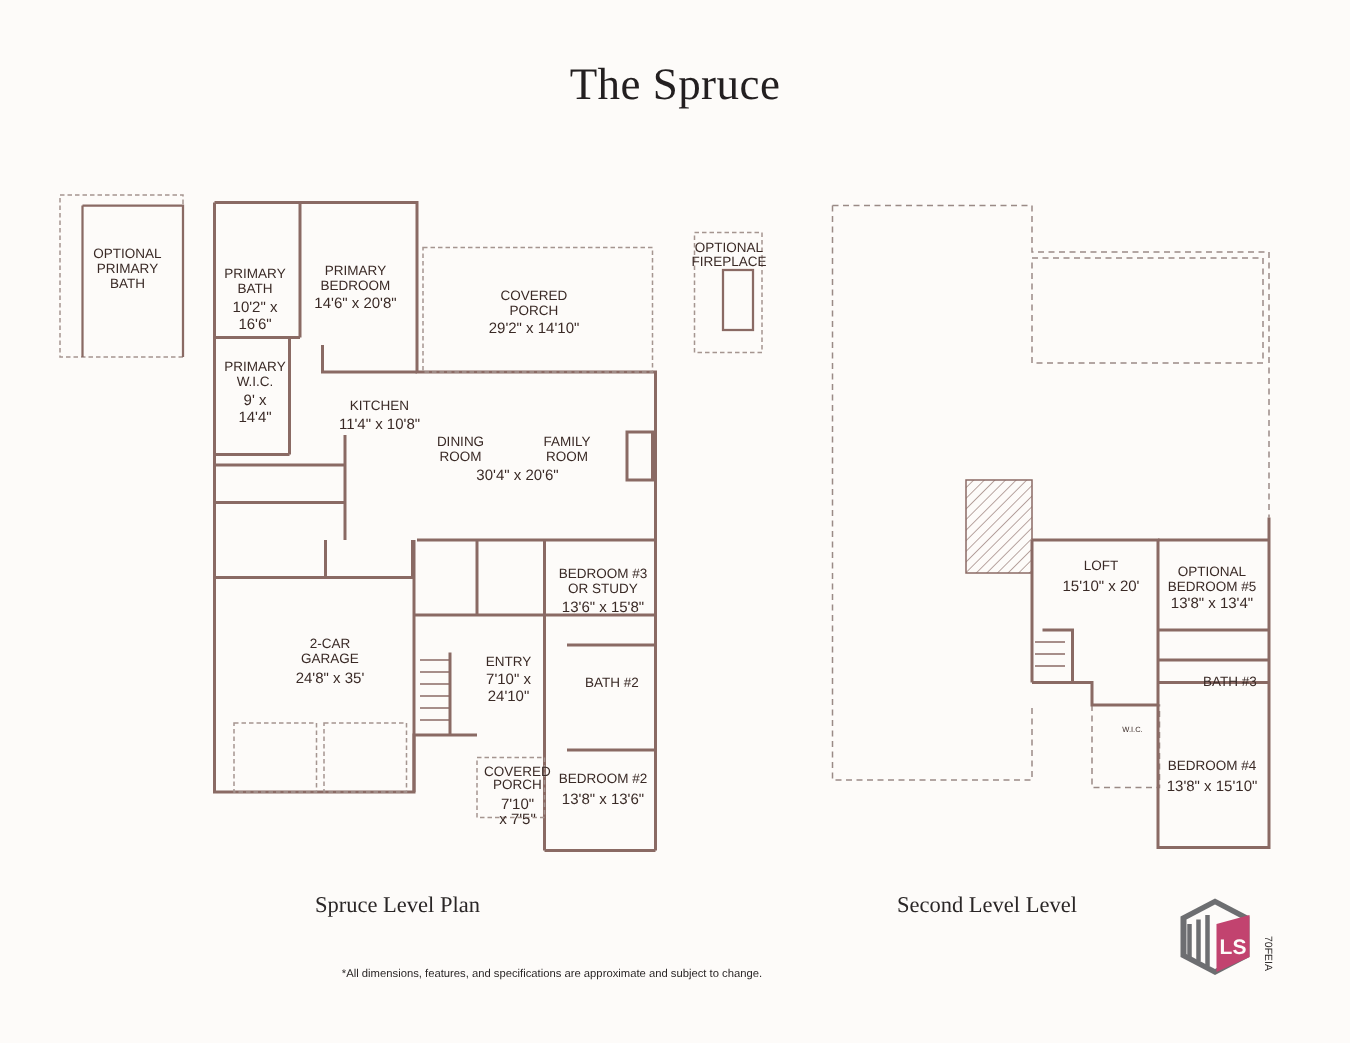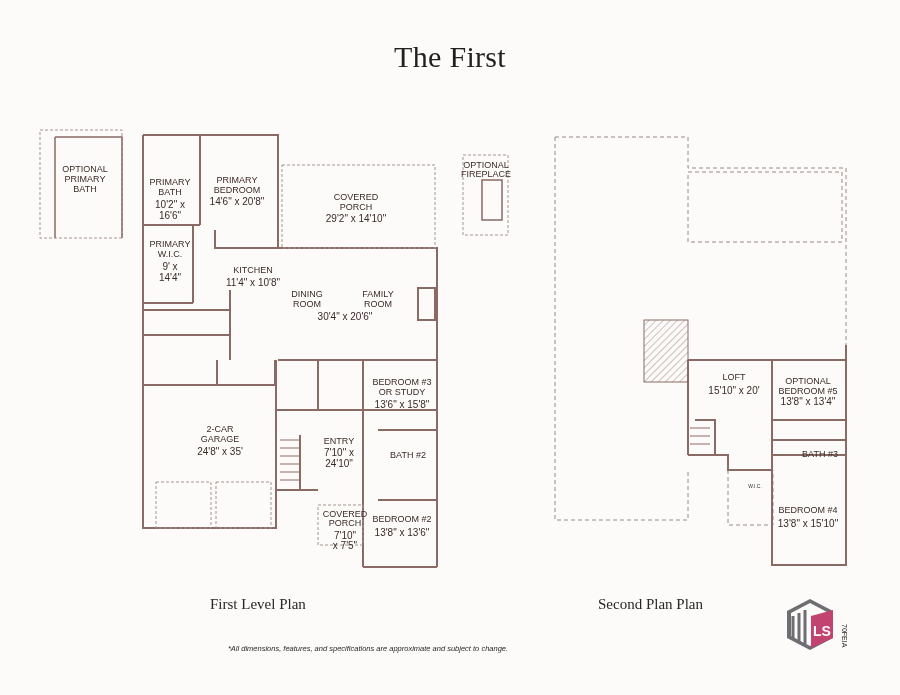--- a/index.html
+++ b/index.html
@@ -1,31 +1,31 @@
 <!DOCTYPE html>
 <html><head>
 <meta charset="utf-8">
 <style>
   html, body { margin:0; padding:0; }
   body { width:900px; height:695px; background:#fdfbf9; position:relative; overflow:hidden;
          font-family:"Liberation Sans", sans-serif; color:#3a2a26; }
   .title { position:absolute; left:0; width:900px; top:40px; text-align:center;
            font-family:"Liberation Serif", "DejaVu Serif", serif; font-size:30px; color:#231f20; letter-spacing:0.3px; }
   .caption { position:absolute; font-family:"Liberation Serif", "DejaVu Serif", serif; font-size:15px; color:#2a2626; }
-  .disclaimer { position:absolute; left:0; width:736px; top:644px; text-align:center; font-size:7.5px; color:#2a2626;font-style:italic; }
+  .disclaimer { position:absolute; left:0; width:736px; top:644px; text-align:center; font-size:7.5px; color:#2a2626; }
   svg.plan { position:absolute; left:0; top:0; }
   .room-label { font-family:"Liberation Sans", sans-serif; fill:#3a2a26; font-size:9px; text-anchor:middle; }
   .room-dim { font-family:"Liberation Sans", sans-serif; fill:#3a2a26; font-size:10px; text-anchor:middle; }
   .logo { position:absolute; left:785px; top:596px; width:50px; height:55px; }
   .logo-code { position:absolute; left:848px; top:624px; font-size:7px; color:#2a2626; transform:rotate(90deg); transform-origin:left top; white-space:nowrap; }
 </style>
 </head>
 <body>
 
-<div class="title">The First</div>
+<div class="title">The Spruce</div>
 
 <svg class="plan" width="900" height="695" viewBox="0 0 900 695" xmlns="http://www.w3.org/2000/svg">
   <g fill="none" stroke="#8a6a64" stroke-width="2">
 
     <g>
 
       <polyline points="143,135 278,135 278,248 437,248 437,360 437,567"></polyline>
       <polyline points="143,135 143,528 276,528 276,490 318,490"></polyline>
       <line x1="437" y1="567" x2="363" y2="567"></line>
       <line x1="363" y1="360" x2="363" y2="567"></line>
@@ -165,22 +165,22 @@
 
     <text class="room-label" x="820" y="457">BATH #3</text>
 
     <text class="room-label" x="808" y="513">BEDROOM #4</text>
     <text class="room-dim" x="808" y="527">13'8" x 15'10"</text>
 
     <text class="room-label" x="755" y="488" style="font-size:5px">W.I.C.</text>
   </g>
 </svg>
 
-<div class="caption" style="left:210px; top:596px;">First Level Plan</div>
-<div class="caption" style="left:598px; top:596px;">Second Plan Plan</div>
+<div class="caption" style="left:210px; top:596px;">Spruce Level Plan</div>
+<div class="caption" style="left:598px; top:596px;">Second Level Level</div>
 <div class="disclaimer">*All dimensions, features, and specifications are approximate and subject to change.</div>
 
 <div class="logo">
   <svg width="50" height="55" viewBox="0 0 50 55">
     <polygon points="2,15 25,3 48,15 48,42 25,54 2,42" fill="#6d6e71"></polygon>
     <polygon points="6,17 25,7 44,17 44,40 25,50 6,40" fill="#fdfbf9"></polygon>
     <g stroke="#6d6e71" stroke-width="3" fill="none">
       <polyline points="8,20 8,42"></polyline>
       <polyline points="14,17 14,45"></polyline>
       <polyline points="20,14 20,48"></polyline>

